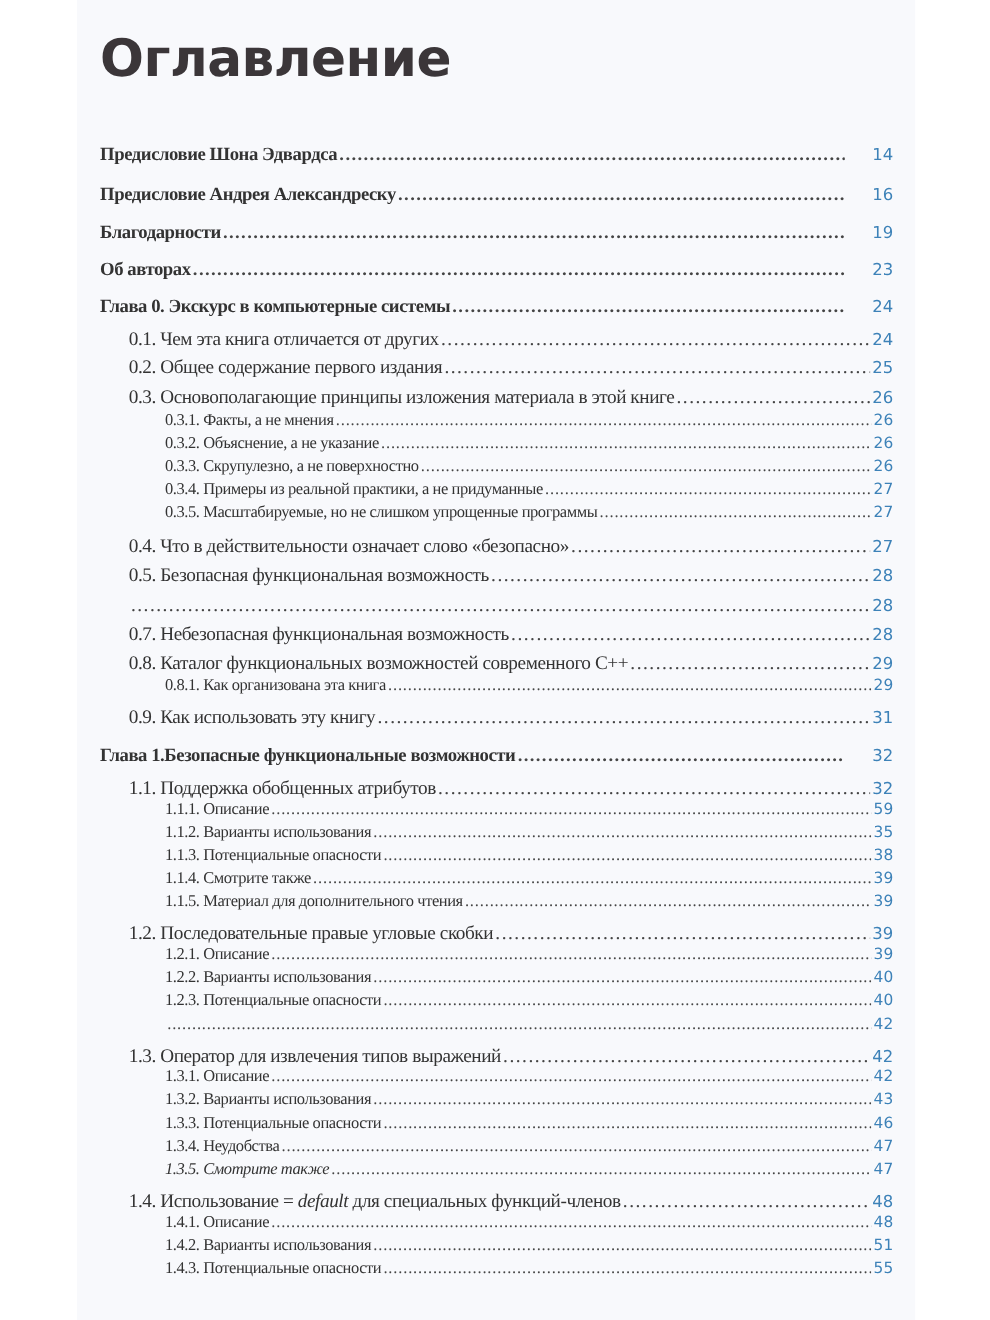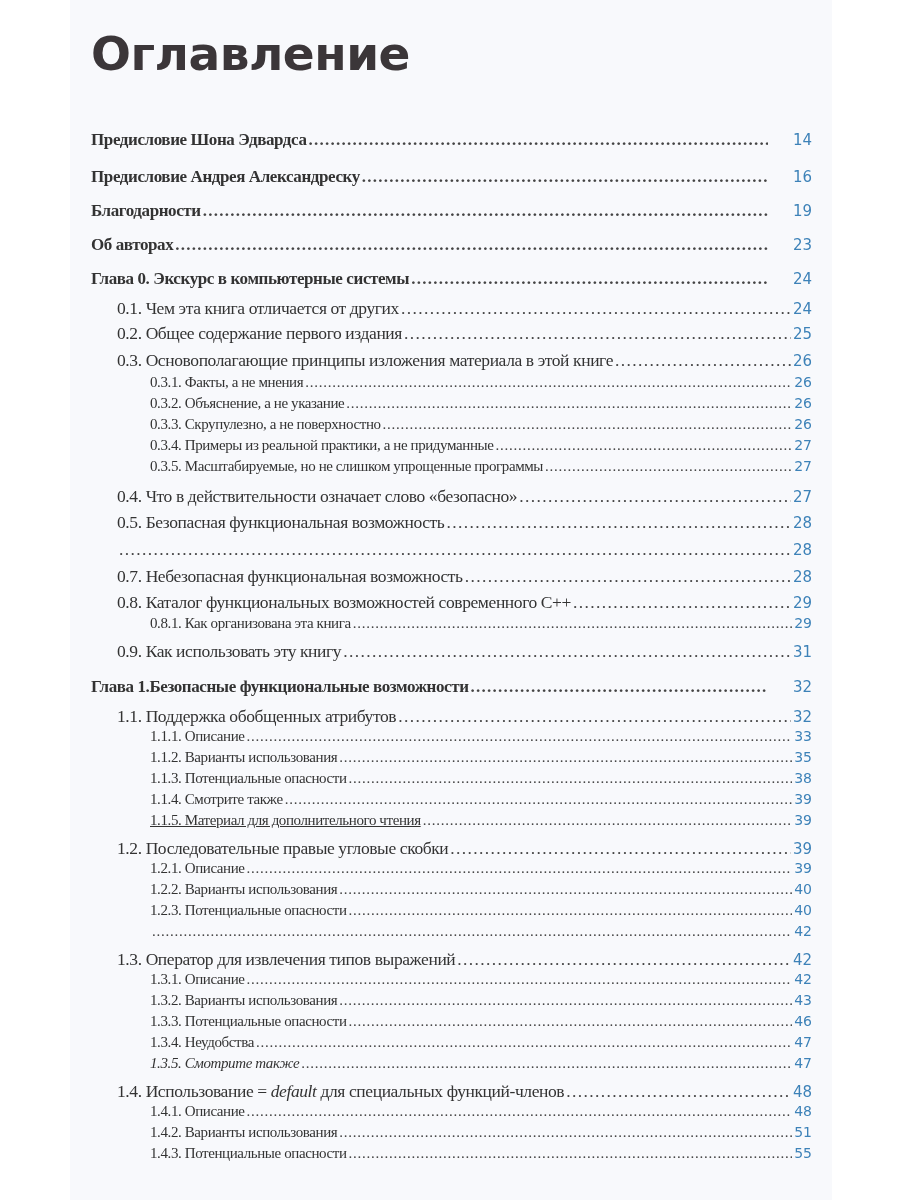--- a/index.html
+++ b/index.html
@@ -154,39 +154,39 @@
       <span class="page-num">32</span>
     </div>
     <div class="entry lvl1" style="top: 706px;">
       <span class="label" style="letter-spacing: -0.4px;">1.1. Поддержка обобщенных атрибутов</span>
       <span class="leader"></span>
       <span class="page-num">32</span>
     </div>
     <div class="entry lvl2" style="top: 728px;">
       <span class="label" style="letter-spacing: -0.4px;">1.1.1. Описание</span>
       <span class="leader"></span>
-      <span class="page-num">33</span>
+      <span class="page-num">59</span>
     </div>
     <div class="entry lvl2" style="top: 749px;">
       <span class="label" style="letter-spacing: -0.4px;">1.1.2. Варианты использования</span>
       <span class="leader"></span>
       <span class="page-num">35</span>
     </div>
     <div class="entry lvl2" style="top: 770px;">
       <span class="label" style="letter-spacing: -0.4px;">1.1.3. Потенциальные опасности</span>
       <span class="leader"></span>
       <span class="page-num">38</span>
     </div>
     <div class="entry lvl2" style="top: 791px;">
       <span class="label" style="letter-spacing: -0.4px;">1.1.4. Смотрите также</span>
       <span class="leader"></span>
       <span class="page-num">39</span>
     </div>
     <div class="entry lvl2" style="top: 812px;">
-      <span class="label" style="letter-spacing: -0.4px; text-decoration: underline;">1.1.5. Материал для дополнительного чтения</span>
+      <span class="label" style="letter-spacing: -0.4px;">1.1.5. Материал для дополнительного чтения</span>
       <span class="leader"></span>
       <span class="page-num">39</span>
     </div>
     <div class="entry lvl1" style="top: 838px;">
       <span class="label" style="letter-spacing: -0.4px;">1.2. Последовательные правые угловые скобки</span>
       <span class="leader"></span>
       <span class="page-num">39</span>
     </div>
     <div class="entry lvl2" style="top: 860px;">
       <span class="label" style="letter-spacing: -0.4px;">1.2.1. Описание</span>

